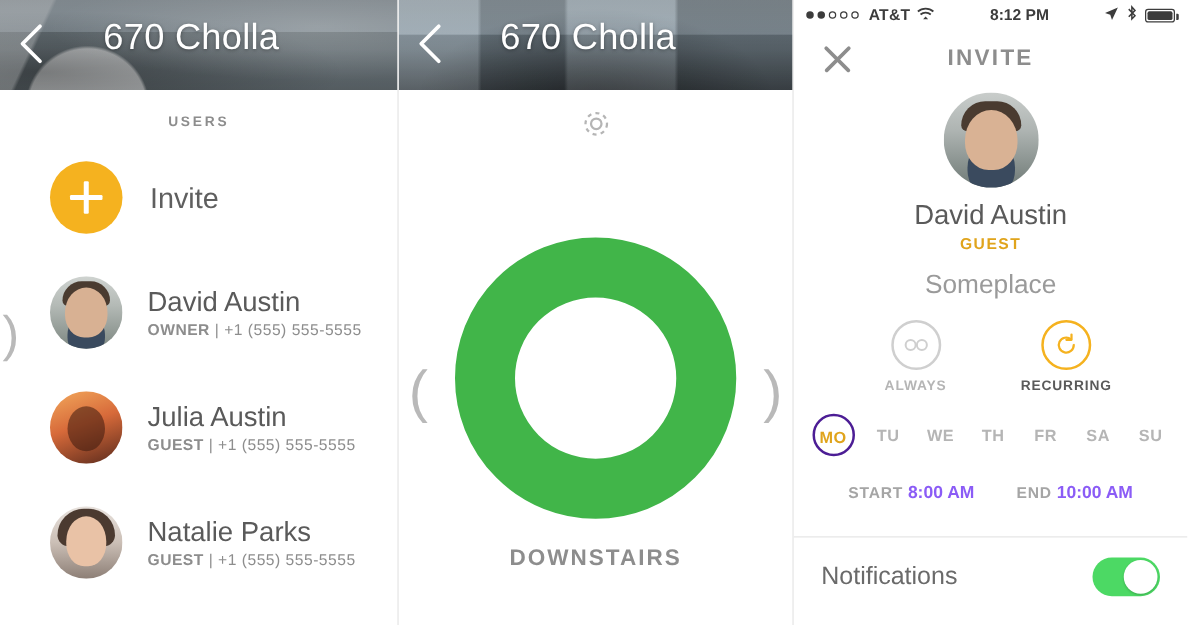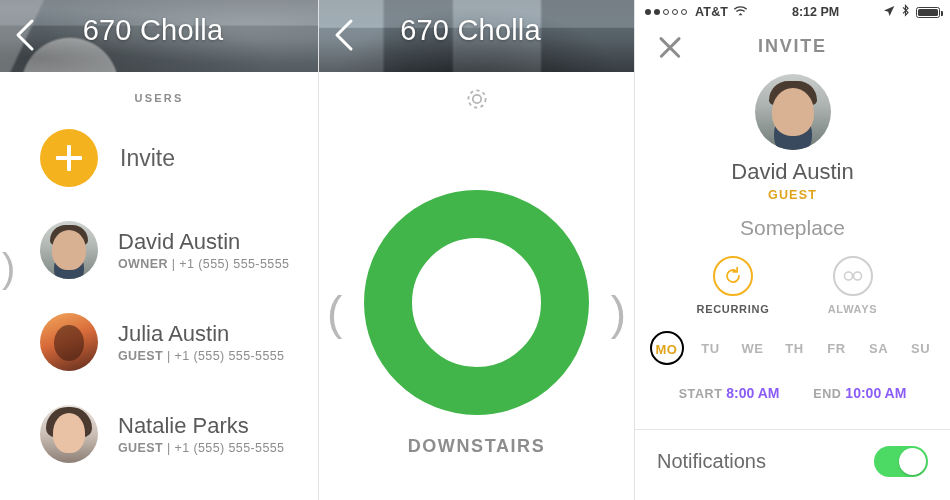--- a/index.html
+++ b/index.html
@@ -146,21 +146,21 @@
   .mode { text-align:center; width:72px; cursor:pointer; }
   .mode .circ { width:40px; height:40px; border-radius:50%; border:2px solid #cfcfcf; margin:0 auto; display:flex; align-items:center; justify-content:center; }
   .mode .lbl { font-size:11px; font-weight:bold; letter-spacing:.7px; color:#b5b5b5; margin-top:7px; }
   .mode.active .circ { border-color:#f5b21f; }
   .mode.active .lbl { color:#5a5a5a; }
 
   .days { display:flex; justify-content:center; align-items:center; gap:12px; margin-top:16px; }
   .day { font-size:13px; font-weight:bold; color:#b5b5b5; letter-spacing:.5px; width:30px; text-align:center; cursor:pointer; }
   .day.active {
     color:#e0a41c; width:34px; height:34px; line-height:34px; border-radius:50%;
-    border:2px solid #000000; padding:0;
+    border:2px solid #4c1d95; padding:0;
   }
 
   .times { text-align:center; margin-top:20px; font-size:14px; }
   .times .lab { color:#a5a5a5; font-weight:bold; letter-spacing:.6px; font-size:12.5px; }
   .times .val { color:#8b5cf6; font-weight:bold; font-size:14px; }
   .times .gap { display:inline-block; width:26px; }
 
   .notif-row { display:flex; align-items:center; justify-content:space-between; padding:16px 22px 0 22px; margin-top:28px; border-top:1px solid #e6e6e6; }
   .notif-label { font-size:20px; color:#6a6a6a; font-weight:300; }
   .toggle { width:54px; height:31px; border-radius:16px; background:#4cd964; position:relative; cursor:pointer; }
@@ -323,39 +323,39 @@
         </div>
       <div class="name">David Austin</div>
       <div class="role">GUEST</div>
     </div>
 
     <div class="place">
       <div class="p1">Someplace</div>
     </div>
 
     <div class="modes">
-      <div class="mode active">
-        <div class="circ">
-          <svg width="20" height="20" viewBox="0 0 20 20">
-              <path d="M16 10a6 6 0 1 1-2.2-4.6" fill="none" stroke="#f5b21f" stroke-width="1.8" stroke-linecap="round"></path>
-              <path d="M14.2 1.6v4.2h-4.1" fill="none" stroke="#f5b21f" stroke-width="1.8" stroke-linecap="round" stroke-linejoin="round"></path>
-            </svg>
-        </div>
-        <div class="lbl">RECURRING</div>
-      </div>
       <div class="mode">
         <div class="circ">
           <svg width="20" height="12" viewBox="0 0 20 12">
               <g fill="none" stroke="#cfcfcf" stroke-width="1.6">
                 <circle cx="5.5" cy="6" r="4"></circle>
                 <circle cx="14.5" cy="6" r="4"></circle>
               </g>
             </svg>
         </div>
         <div class="lbl">ALWAYS</div>
+      </div>
+      <div class="mode active">
+        <div class="circ">
+          <svg width="20" height="20" viewBox="0 0 20 20">
+              <path d="M16 10a6 6 0 1 1-2.2-4.6" fill="none" stroke="#f5b21f" stroke-width="1.8" stroke-linecap="round"></path>
+              <path d="M14.2 1.6v4.2h-4.1" fill="none" stroke="#f5b21f" stroke-width="1.8" stroke-linecap="round" stroke-linejoin="round"></path>
+            </svg>
+        </div>
+        <div class="lbl">RECURRING</div>
       </div>
     </div>
 
     <div class="days">
       <div class="day active">MO</div>
       <div class="day">TU</div>
       <div class="day">WE</div>
       <div class="day">TH</div>
       <div class="day">FR</div>
       <div class="day">SA</div>

